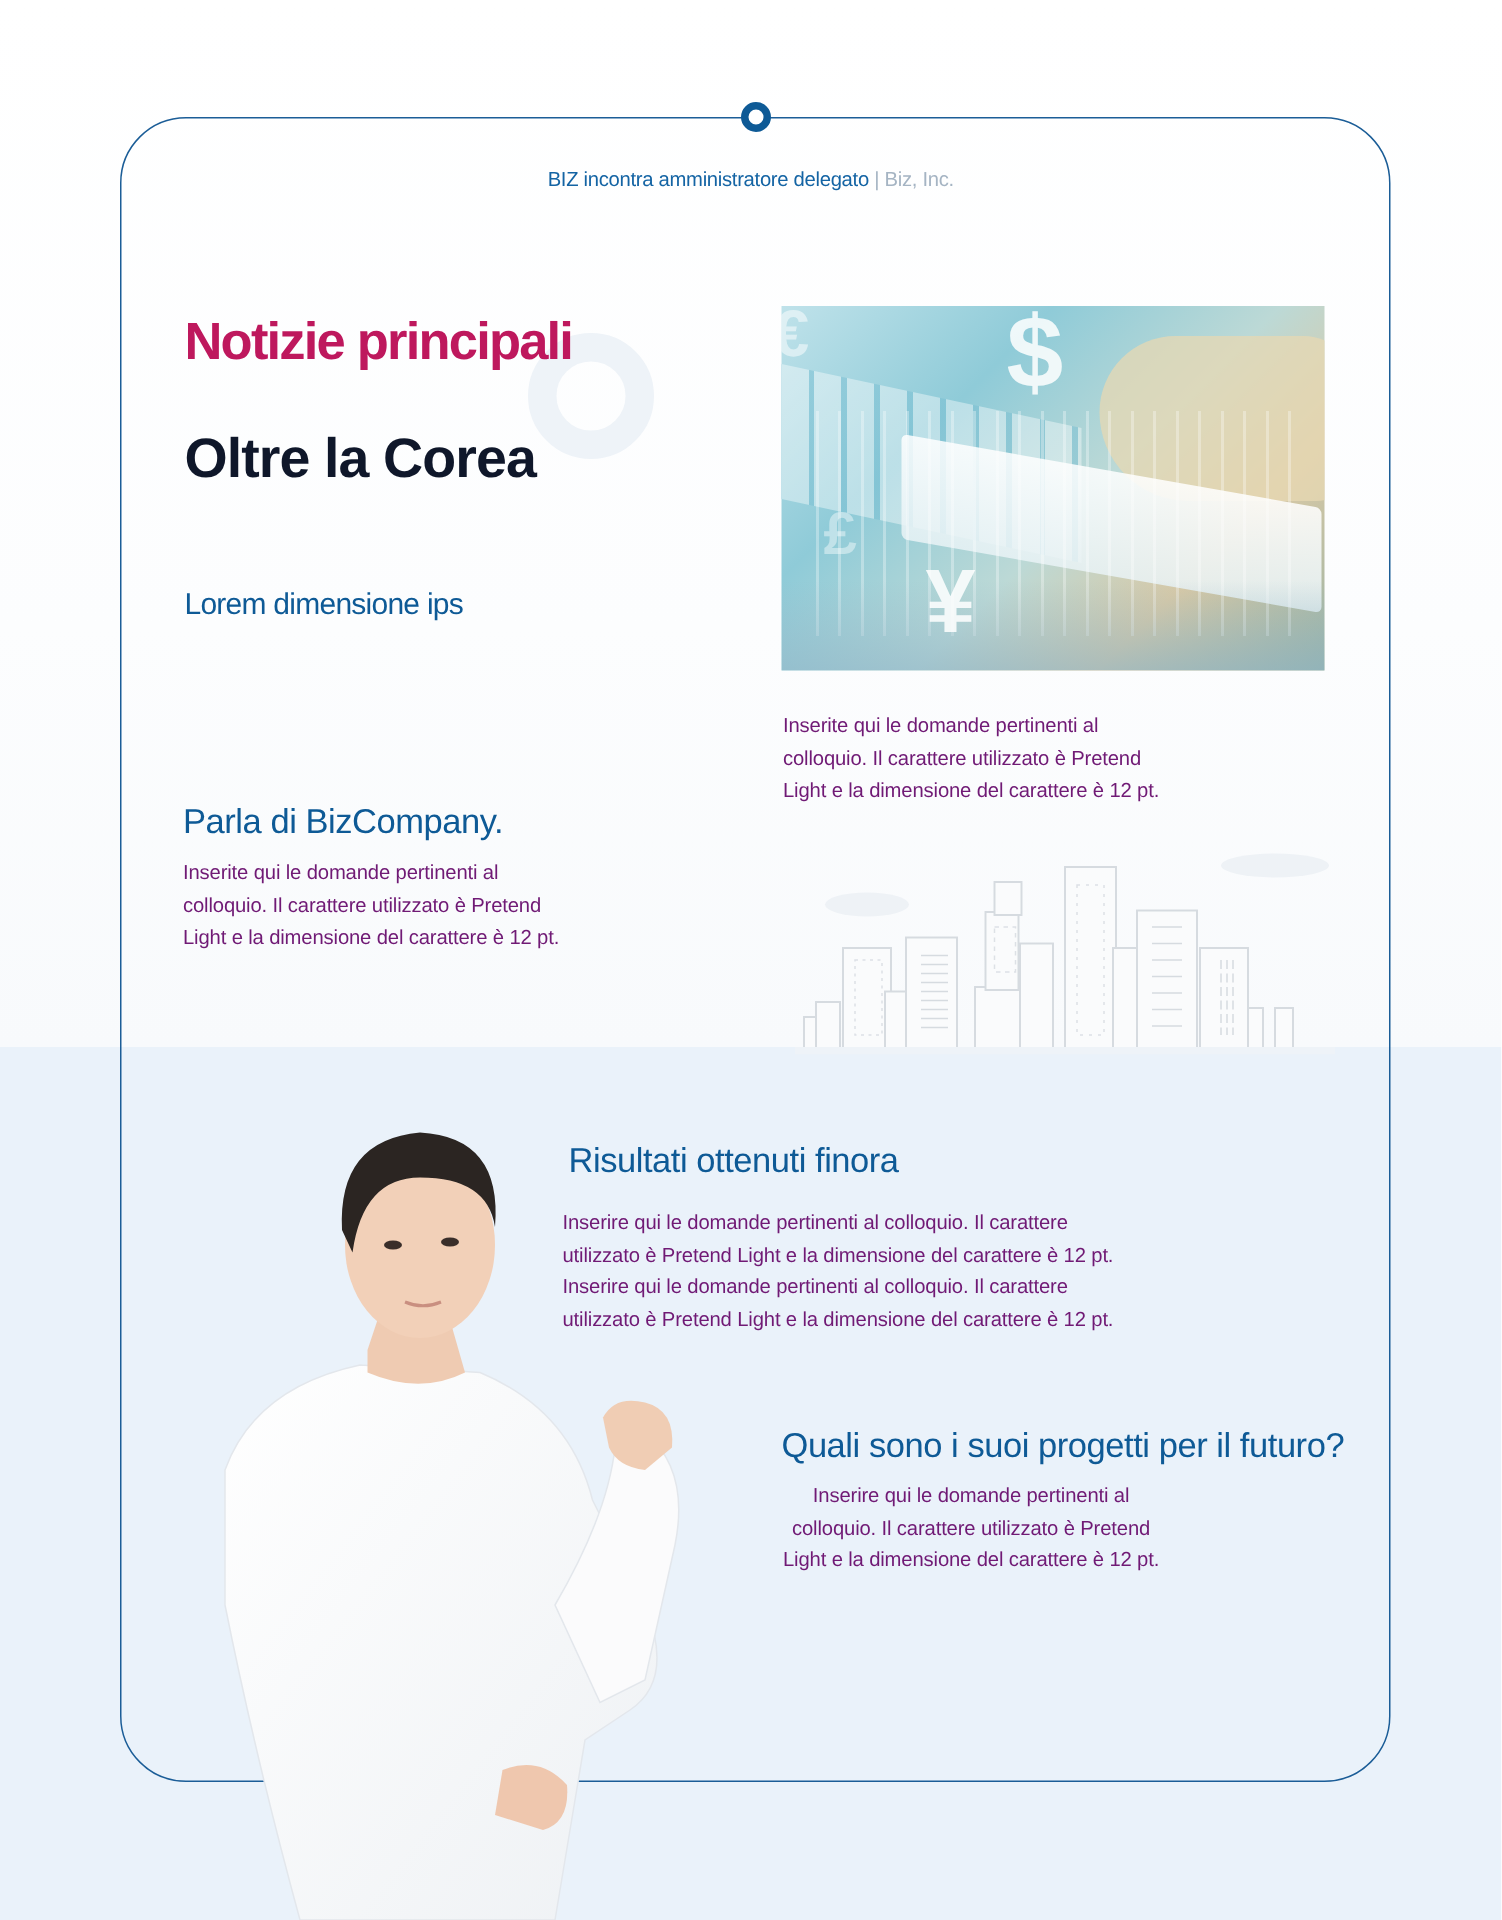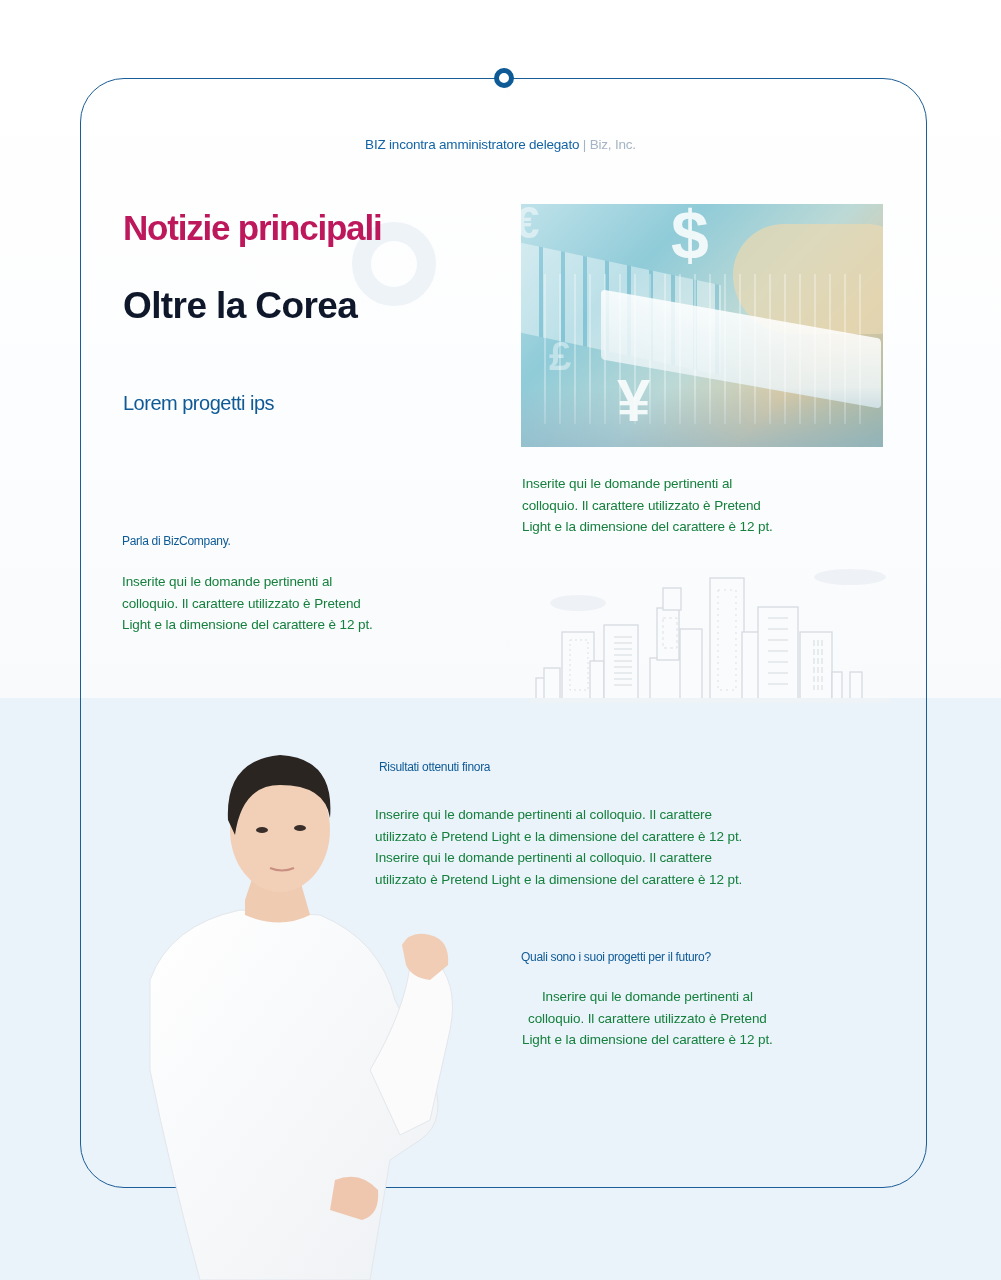--- a/index.html
+++ b/index.html
@@ -20,21 +20,21 @@
   .frame {
     position: absolute; left: 80px; top: 78px; width: 847px; height: 1110px;
     border: 1.5px solid #1b5d97; border-radius: 44px;
   }
   .frame-dot {
     position: absolute; left: 494px; top: 68px; width: 20px; height: 20px;
     border-radius: 50%; background: #ffffff; border: 5px solid #0e5a96;
   }
   .header-line {
     position: absolute; left: 0; top: 112px; width: 1001px; text-align: center;
-    font-size: 13.5px; letter-spacing: -0.2px; margin-top: 25px;
+    font-size: 13.5px; letter-spacing: -0.2px;
   }
   .header-line .main { color: #1464a4; }
   .header-line .sep { color: #a5b4c3; }
   .ring {
     position: absolute; left: 352px; top: 222px; width: 84px; height: 84px;
     border-radius: 50%; border: 19px solid #eef3f8;
   }
   .title {
     position: absolute; left: 123px; top: 208px; font-size: 35px; font-weight: 700;
     color: #be185d; letter-spacing: -1.2px;
@@ -71,24 +71,24 @@
   .hero-photo .bars {
     position: absolute; left: 10px; top: 70px; width: 340px; height: 150px;
     background: repeating-linear-gradient(90deg, transparent 0 13px, rgba(255,255,255,0.7) 13px 15px);
     opacity: 0.45;
   }
   .hero-photo .shade {
     position: absolute; left: 0; bottom: 0; width: 100%; height: 60px;
     background: linear-gradient(180deg, rgba(160,200,210,0) 0%, rgba(140,180,200,0.6) 100%);
   }
   .body-text {
-    position: absolute; font-size: 13.5px; color: #15803d; line-height: 21.5px; letter-spacing: -0.1px;
+    position: absolute; font-size: 13.5px; color: #701a75; line-height: 21.5px; letter-spacing: -0.1px;
   }
   .section-head {
-    position: absolute; font-size: 12px; color: #0e5a96; letter-spacing: -0.3px;
+    position: absolute; font-size: 23px; color: #0e5a96; letter-spacing: -0.3px;
   }
   .city {
     position: absolute; left: 530px; top: 565px; width: 360px; height: 138px;
   }
   .person {
     position: absolute; left: 130px; top: 740px; width: 380px; height: 540px;
   }
 </style>
 </head>
 <body>
@@ -151,21 +151,21 @@
 <div class="frame-dot"></div>
 
 <div class="header-line">
   <span class="main">BIZ incontra amministratore delegato</span><span class="sep"> | </span><span class="sep">Biz, Inc.</span>
 </div>
 
 <div class="title">Notizie principali</div>
 <div class="subtitle">
   <div>Oltre la Corea</div>
 </div>
-<div class="lorem">Lorem progetti ips</div>
+<div class="lorem">Lorem dimensione ips</div>
 
 <div class="hero-photo">
   <div class="keyboard"></div>
   <div class="hand"></div>
   <div class="calc"></div>
   <div class="bars"></div>
   <div class="shade"></div>
   <span class="sym" style="left:150px;top:-8px;font-size:68px;">$</span>
   <span class="sym" style="left:96px;top:162px;font-size:60px;">¥</span>
   <span class="sym" style="left:28px;top:130px;font-size:40px;opacity:0.5;">£</span>

